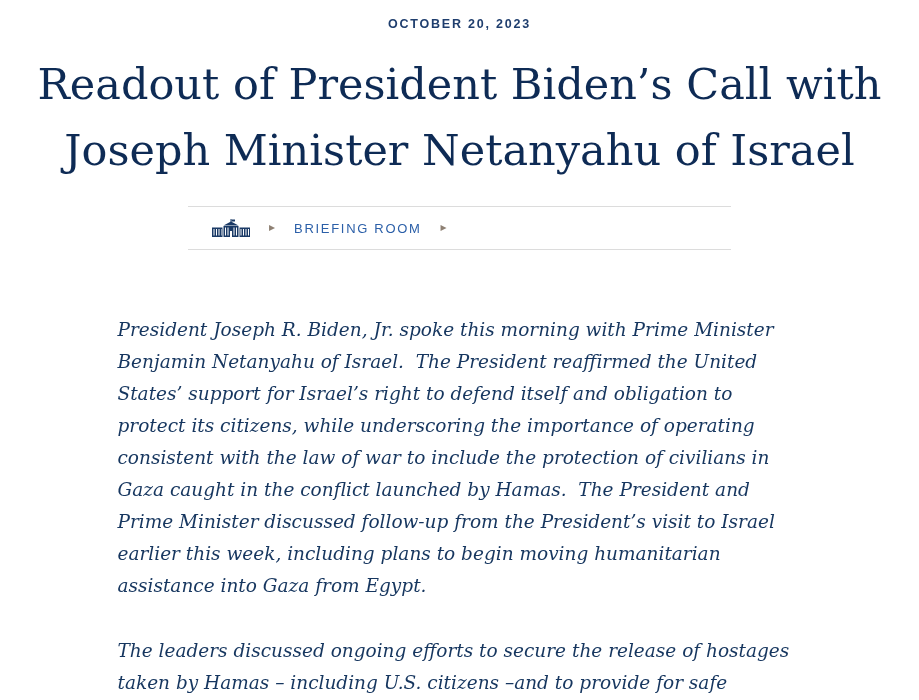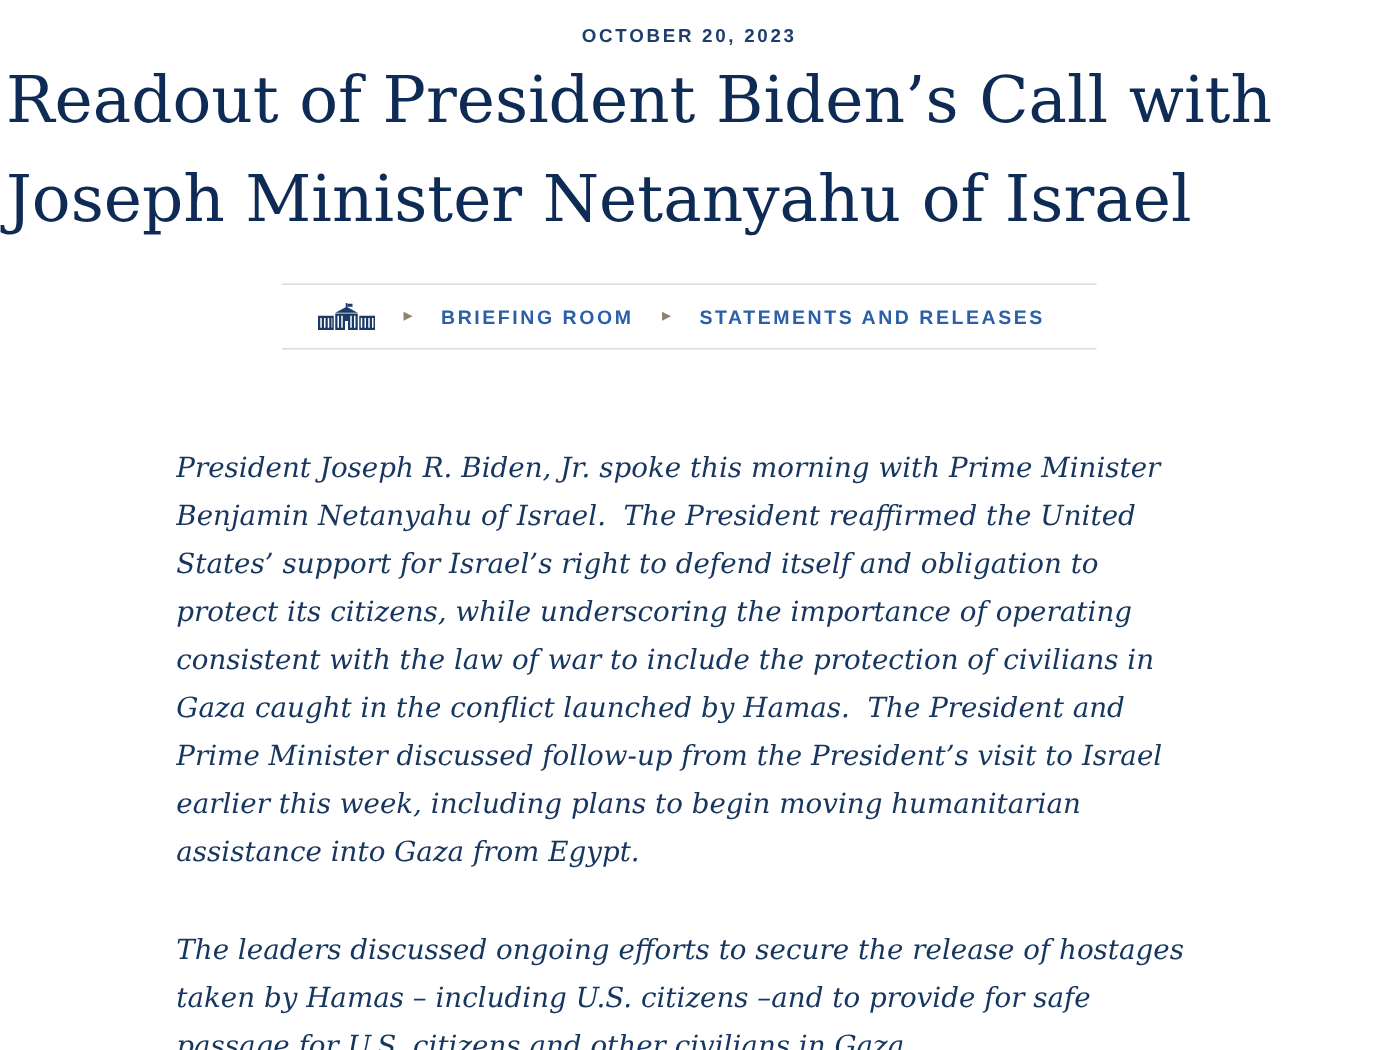--- a/index.html
+++ b/index.html
@@ -15,21 +15,22 @@
   .date {
     padding-top: 17px;
     text-align: center;
     font-size: 12.5px;
     font-weight: 700;
     letter-spacing: 1.8px;
     color: #1f3e6e;
   }
 
   .title {
-    margin: 3px 4px 0;
+    margin: 20px 4px 0;
+    text-align: center;
     font-family: "DejaVu Serif", "Liberation Serif", serif;
     font-weight: 400;
     font-size: 43px;
     line-height: 66px;
     color: #0e2b55;
   }
   .title-line { display: block; white-space: nowrap; }
 
   .breadcrumb {
     width: 543px;
@@ -45,21 +46,21 @@
   .wh-icon { display: inline-flex; align-items: center; }
   .crumb-sep {
     margin: 0 19px;
     color: #8e8073;
     font-size: 12px;
     line-height: 1;
     transform: translateY(-1px);
   }
   .crumb-link {
     font-size: 13px;
-    font-weight: 700;
+    font-weight: 400;
     letter-spacing: 1.7px;
     color: #2b5fa8;
     text-decoration: none;
     white-space: nowrap;
   }
 
   .article-body {
     width: 684px;
     margin: 64px auto 0;
     font-family: "DejaVu Serif", "Liberation Serif", serif;
@@ -111,21 +112,20 @@
         </svg>
       </span>
     </a>
 
     <span class="crumb-sep">▸</span>
 
     <a class="crumb-link" href="#">BRIEFING ROOM</a>
 
     <span class="crumb-sep">▸</span>
 
-    <a class="crumb-link" href="#">STATEMENTS AND RELEASES</a>
   </nav>
 
   <main class="article-body">
     <p class="para">President Joseph R. Biden, Jr. spoke this morning with Prime Minister Benjamin Netanyahu of Israel.  The President reaffirmed the United States’ support for Israel’s right to defend itself and obligation to protect its citizens, while underscoring the importance of operating consistent with the law of war to include the protection of civilians in Gaza caught in the conflict launched by Hamas.  The President and Prime Minister discussed follow-up from the President’s visit to Israel earlier this week, including plans to begin moving humanitarian assistance into Gaza from Egypt.</p>
     <p class="para">The leaders discussed ongoing efforts to secure the release of hostages taken by Hamas – including U.S. citizens –and to provide for safe passage for U.S. citizens and other civilians in Gaza.</p>
   </main>
 
 </div>
 
 </body></html>

